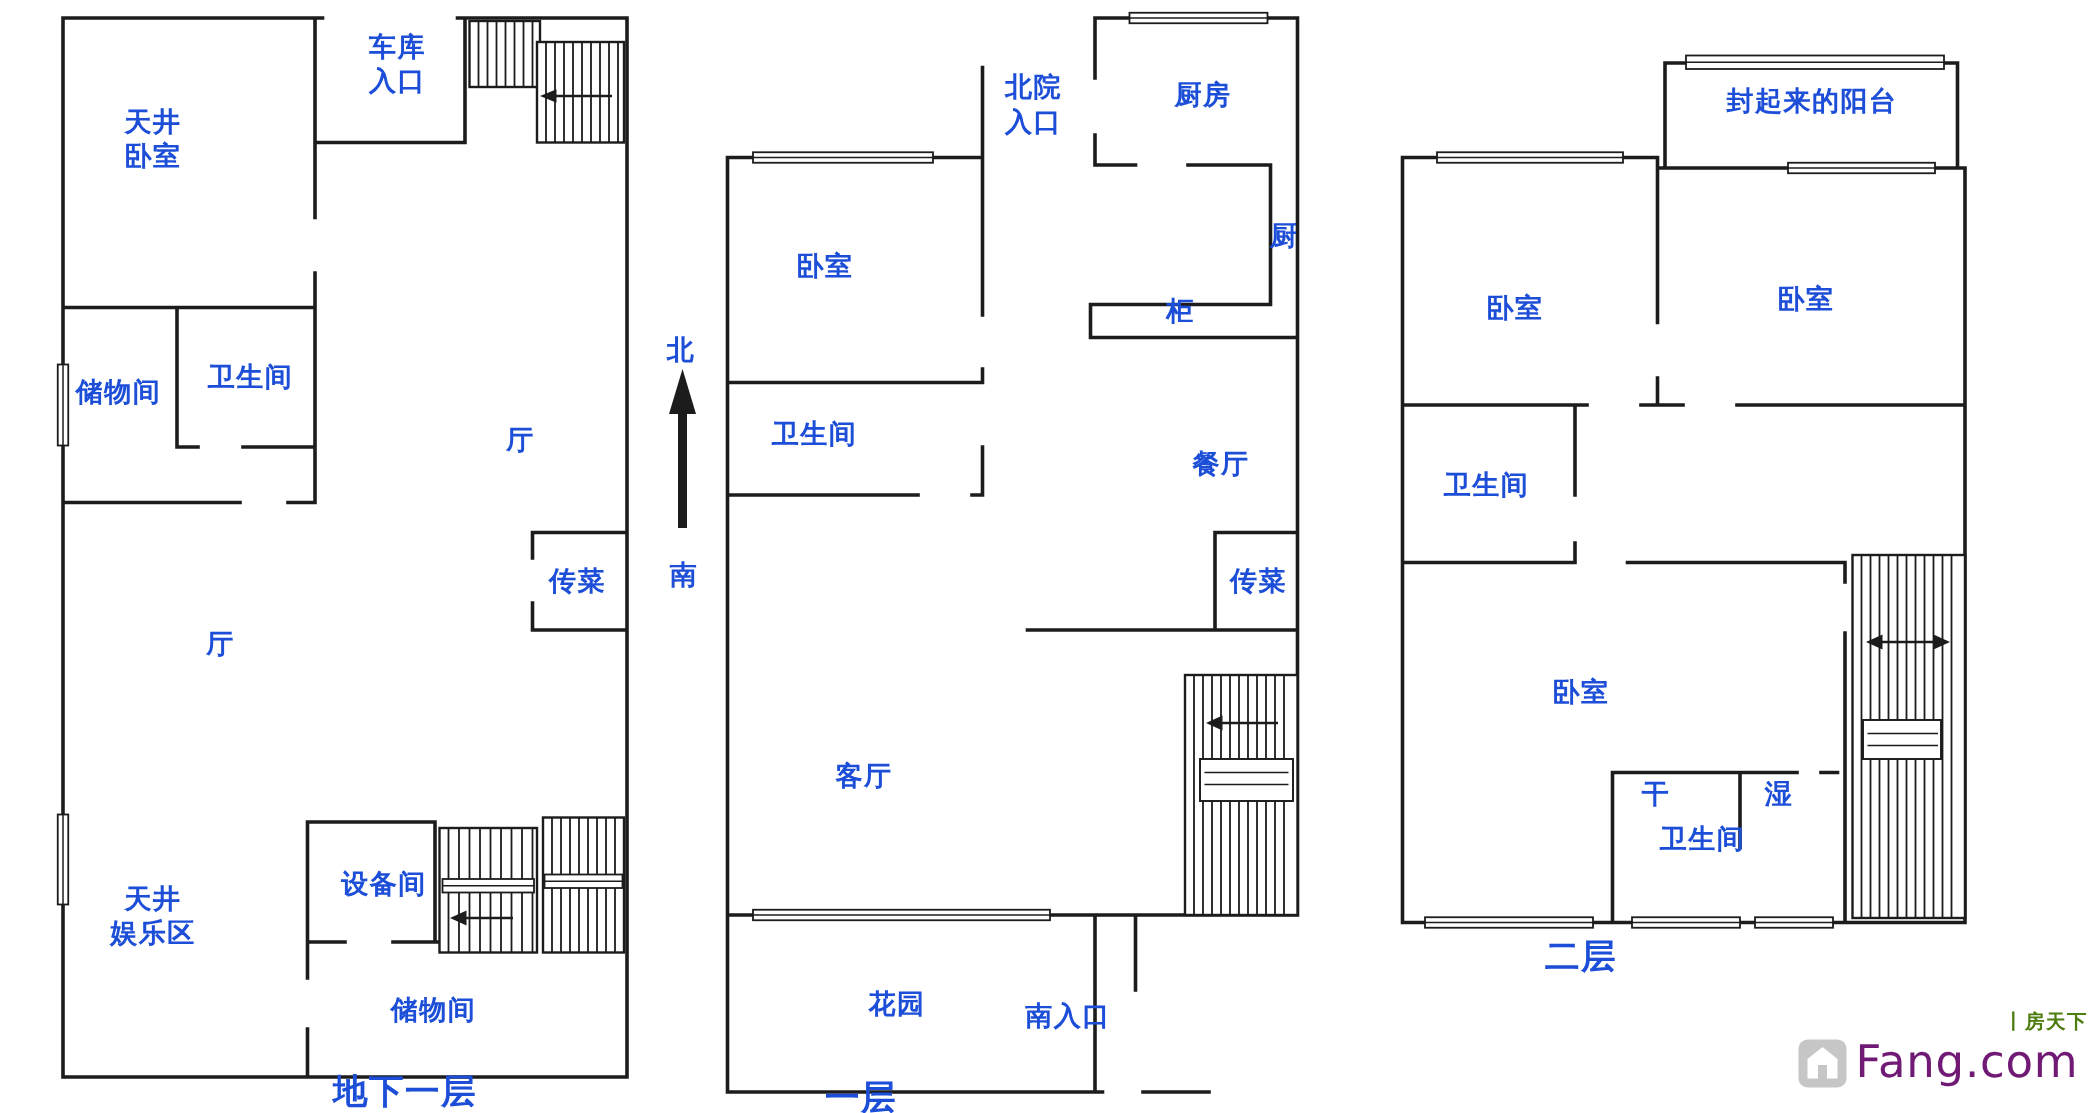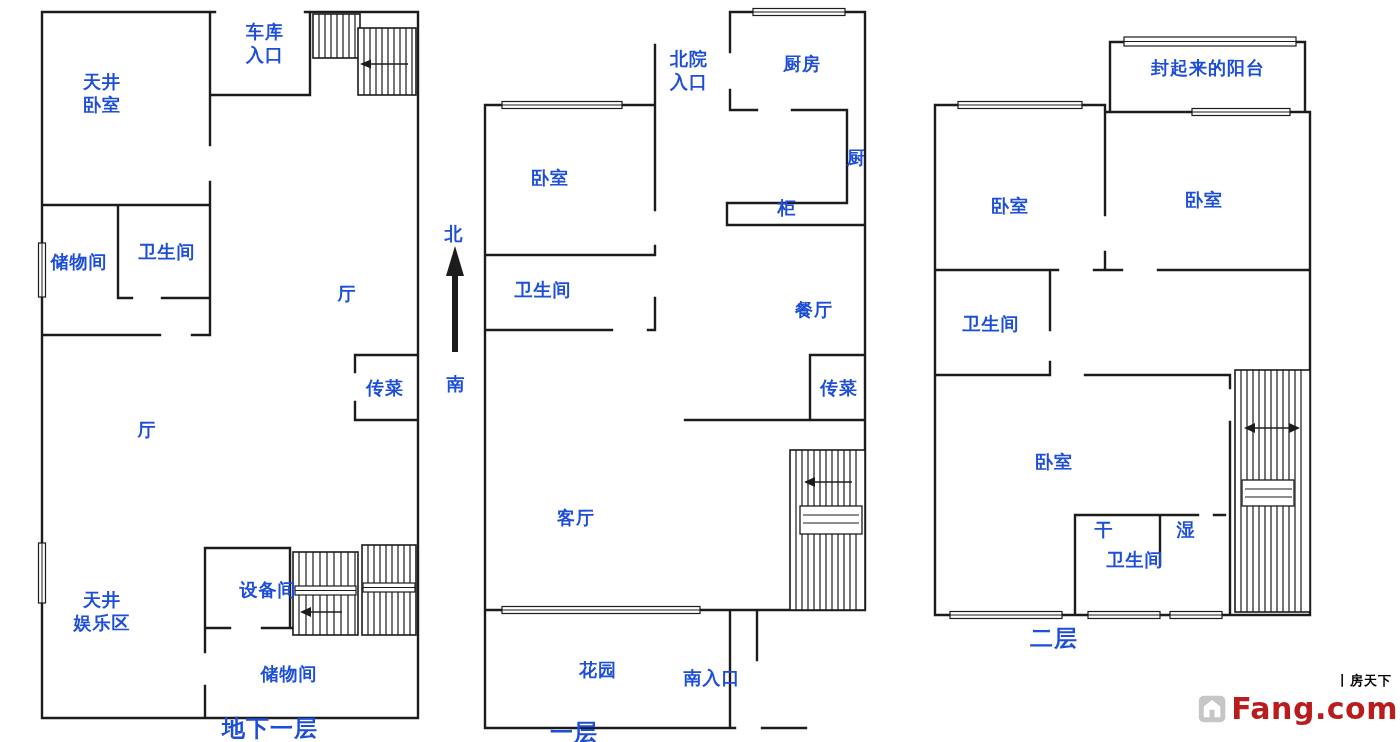--- a/index.html
+++ b/index.html
@@ -8,23 +8,23 @@
     position:relative; width:1400px; height:742px; background:#ffffff;
     overflow:hidden; font-family:"DejaVu Sans","Liberation Sans",sans-serif;
   }
   svg.plan { position:absolute; left:0; top:0; }
   .lbl {
     position:absolute; font-weight:700; font-size:18px; color:#1d4ed8;
     letter-spacing:1px; line-height:1.3; white-space:pre-line; text-align:center;
   }
   .lbl.tiny { font-size:23px; }
   .watermark { position:absolute; left:1198px; top:672px; width:200px; }
-  .wm-top { text-align:right; font-size:13px; color:#000000; font-weight:700; letter-spacing:1px; padding-right:6px; }
+  .wm-top { text-align:right; font-size:13px; color:#4d7c0f; font-weight:700; letter-spacing:1px; padding-right:6px; }
   .wm-row { display:flex; align-items:center; gap:5px; margin-top:1px; }
-  .wm-brand { font-size:30px; font-weight:700; color:#b91c1c; letter-spacing:0.5px; }
+  .wm-brand { font-size:30px; font-weight:400; color:#701a75; letter-spacing:0.5px; }
 </style>
 </head>
 <body>
 
 <div class="canvas">
 
   <svg class="plan" width="1400" height="742" viewBox="0 0 1400 742">
 
     <g>
       <path fill="none" stroke="#1c1c1c" stroke-width="2.4" stroke-linecap="square" d="
@@ -142,21 +142,21 @@
 卧室</div>
   <div class="lbl" style="left:226px;top:20px;width:78px">车库
 入口</div>
   <div class="lbl" style="left:42px;top:250px;width:74px">储物间</div>
   <div class="lbl" style="left:124px;top:240px;width:86px">卫生间</div>
   <div class="lbl" style="left:332px;top:282px;width:30px">厅</div>
   <div class="lbl" style="left:356px;top:376px;width:58px">传菜</div>
   <div class="lbl" style="left:132px;top:418px;width:30px">厅</div>
   <div class="lbl" style="left:52px;top:588px;width:100px">天井
 娱乐区</div>
-  <div class="lbl" style="left:216px;top:578px;width:104px">设备间</div>
+  <div class="lbl" style="left:204px;top:578px;width:104px">设备间</div>
   <div class="lbl" style="left:246px;top:662px;width:86px">储物间</div>
   <div class="lbl tiny" style="left:218px;top:714px;width:104px">地下一层</div>
 
   <div class="lbl" style="left:438px;top:222px;width:32px">北</div>
   <div class="lbl" style="left:440px;top:372px;width:32px">南</div>
 
   <div class="lbl" style="left:652px;top:47px;width:74px">北院
 入口</div>
   <div class="lbl" style="left:770px;top:52px;width:64px">厨房</div>
   <div class="lbl" style="left:518px;top:166px;width:64px">卧室</div>

